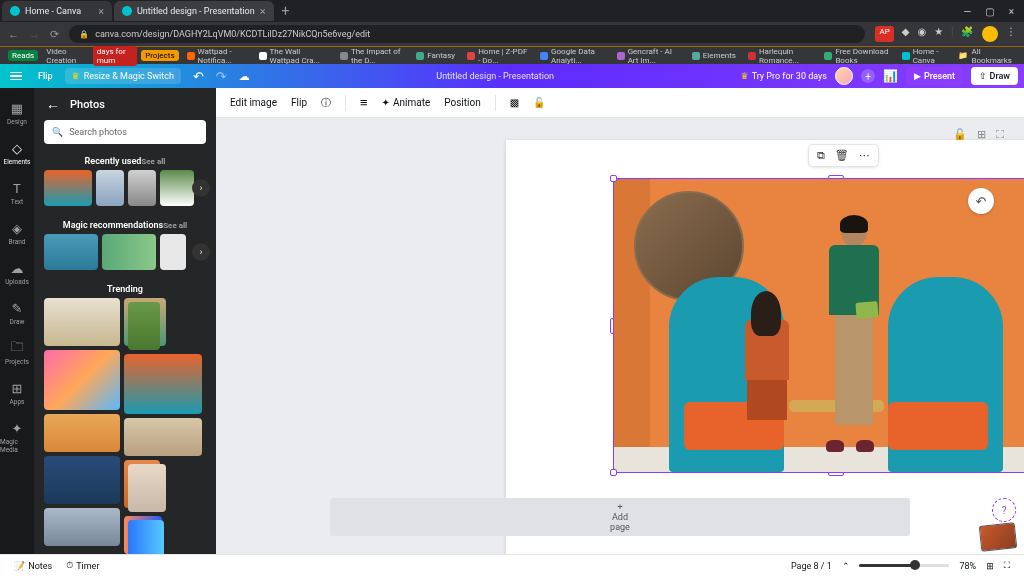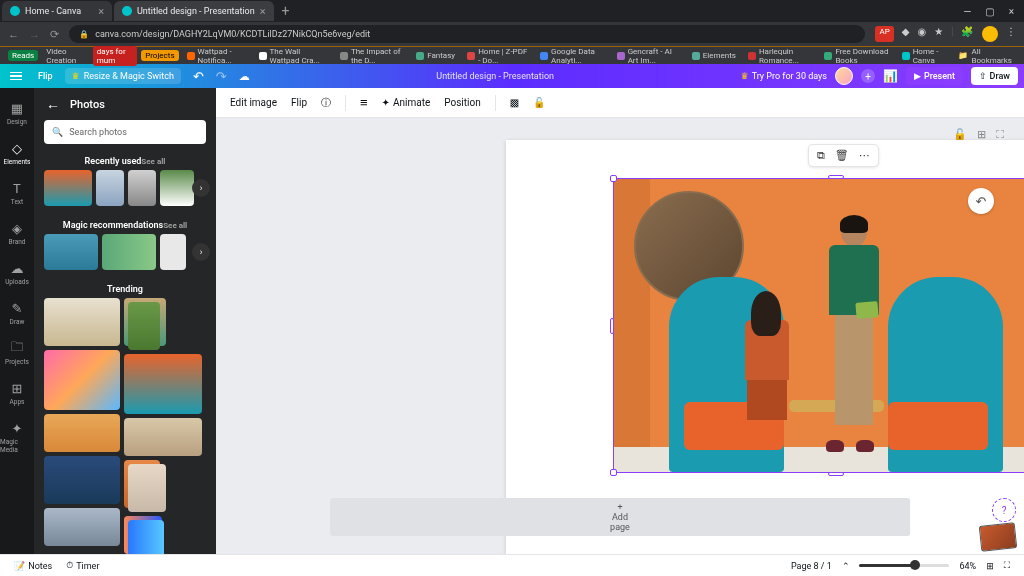--- a/index.html
+++ b/index.html
@@ -413,17 +413,17 @@
       <span>⏱</span> 
       <span>Timer</span>
     </span>
   <div class="bb-right">
     <span>Page 8 / 1</span>
     <span>⌃</span>
     <div class="zoom-slider">
         <div class="zs-fill"></div>
         <div class="zs-thumb"></div>
       </div>
-    <span>64%</span>
+    <span>78%</span>
     <span>⊞</span>
     <span>⛶</span>
   </div>
 </div>
 
 </body></html>

